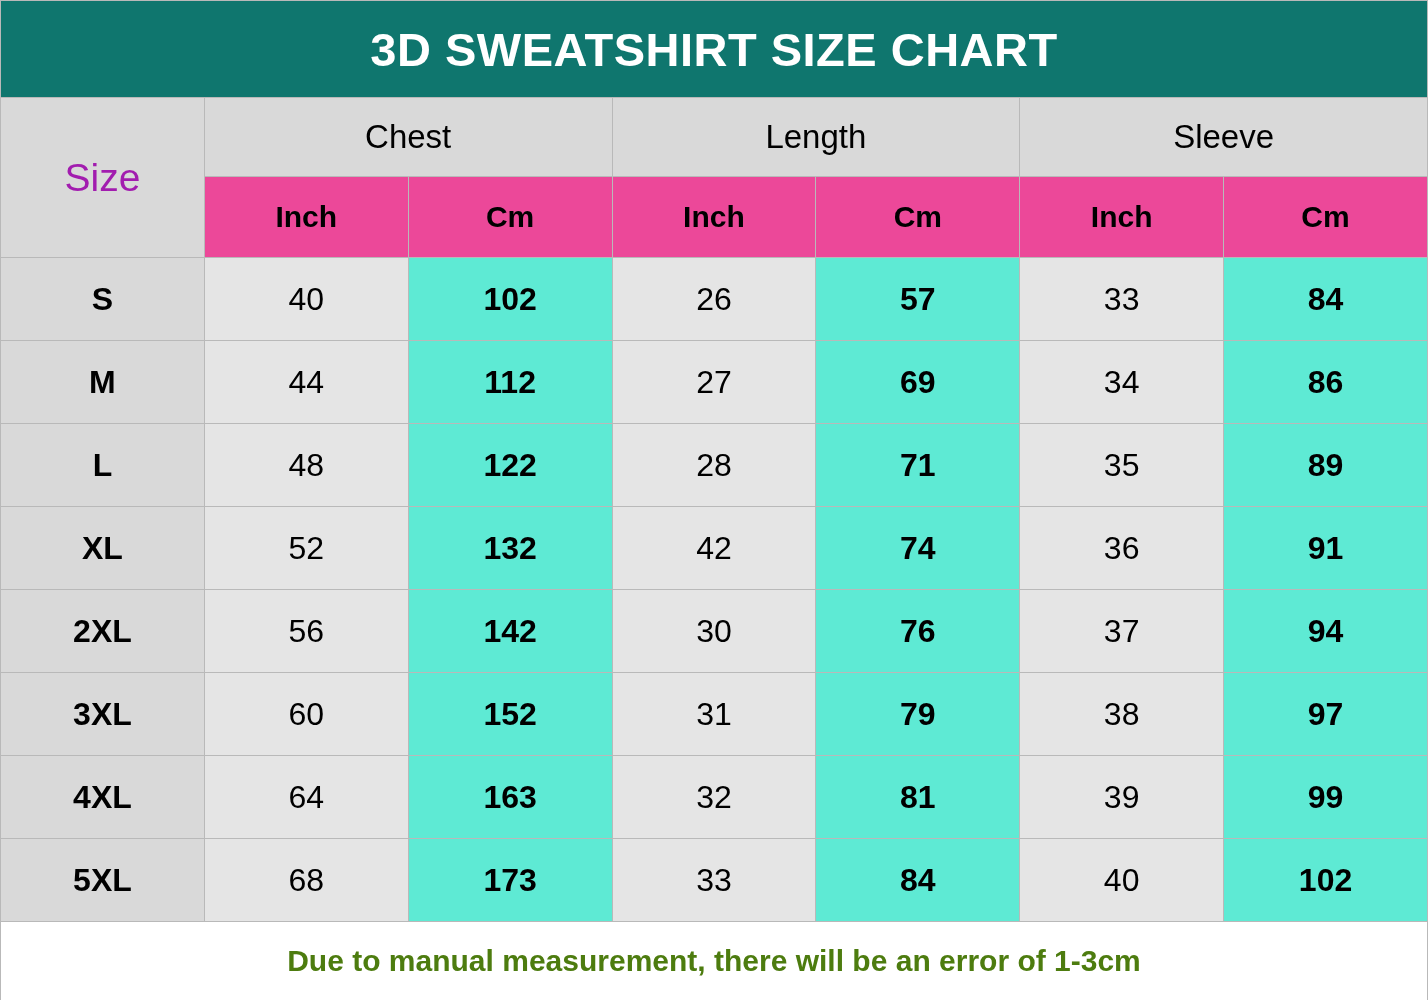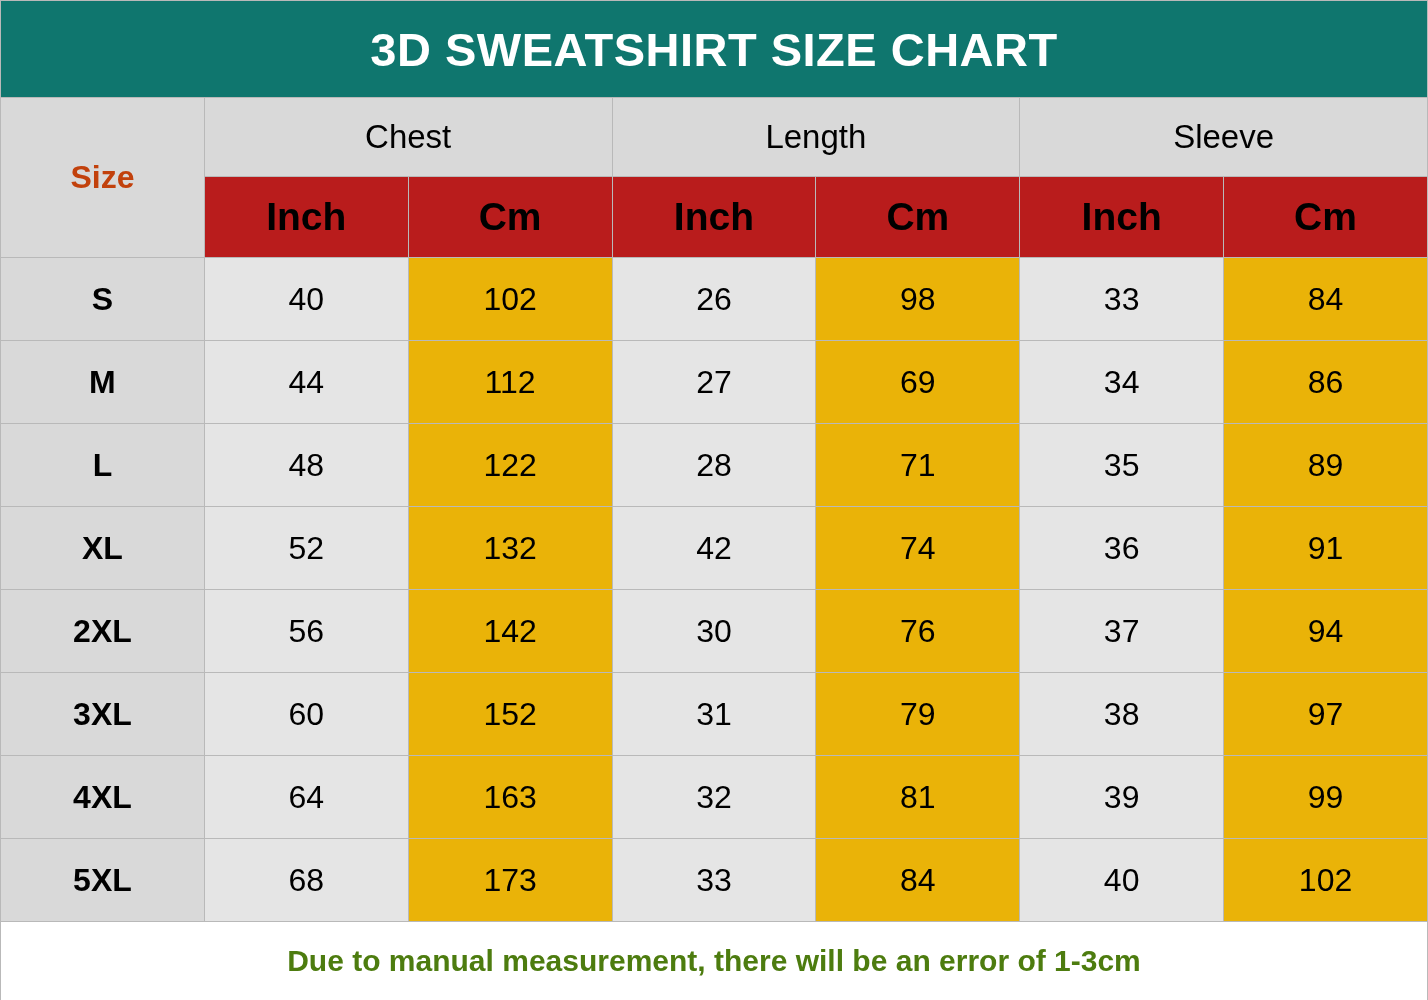--- a/index.html
+++ b/index.html
@@ -36,54 +36,55 @@
     background: #0f766e;
     color: #ffffff;
     font-size: 47px;
     font-weight: bold;
     height: 96px;
     letter-spacing: 0.5px;
     border: 1px solid #6aa84f;
   }
   .size-header {
     background: #d9d9d9;
-    font-size: 32px;
-    font-weight: bold;
-    color: #c2410c;
+    font-size: 39px;
+    font-weight: normal;
+    color: #a21caf;
     height: 158px;
   }
   .group-header {
     background: #d9d9d9;
     font-size: 33px;
     font-weight: normal;
     color: #000000;
     height: 78px;
   }
   .unit-header {
-    background: #b91c1c;
-    font-size: 39px;
+    background: #ec4899;
+    font-size: 30px;
     font-weight: bold;
     color: #000000;
     height: 80px;
   }
   .row-label {
     background: #d9d9d9;
     font-size: 32px;
     font-weight: bold;
     color: #000000;
     height: 82px;
   }
   .data-cell {
     background: #e5e5e5;
     font-size: 32px;
     color: #000000;
     height: 82px;
   }
   .data-cell.alt {
-    background: #eab308;
+    background: #5eead4;
+    font-weight: bold;
   }
   .note-cell {
     background: #ffffff;
     color: #4d7c0f;
     font-size: 30px;
     font-weight: bold;
     height: 78px;
     border: 1px solid #b9b9b9;
   }
 </style>
@@ -109,21 +110,21 @@
         <td class="unit-header" style="width:204px;">Cm</td>
         <td class="unit-header" style="width:204px;">Inch</td>
         <td class="unit-header" style="width:203px;">Cm</td>
       </tr>
 
       <tr>
         <td class="row-label">S</td>
         <td class="data-cell">40</td>
         <td class="data-cell alt">102</td>
         <td class="data-cell">26</td>
-        <td class="data-cell alt">98</td>
+        <td class="data-cell alt">57</td>
         <td class="data-cell">33</td>
         <td class="data-cell alt">84</td>
       </tr>
       <tr>
         <td class="row-label">M</td>
         <td class="data-cell">44</td>
         <td class="data-cell alt">112</td>
         <td class="data-cell">27</td>
         <td class="data-cell alt">69</td>
         <td class="data-cell">34</td>

